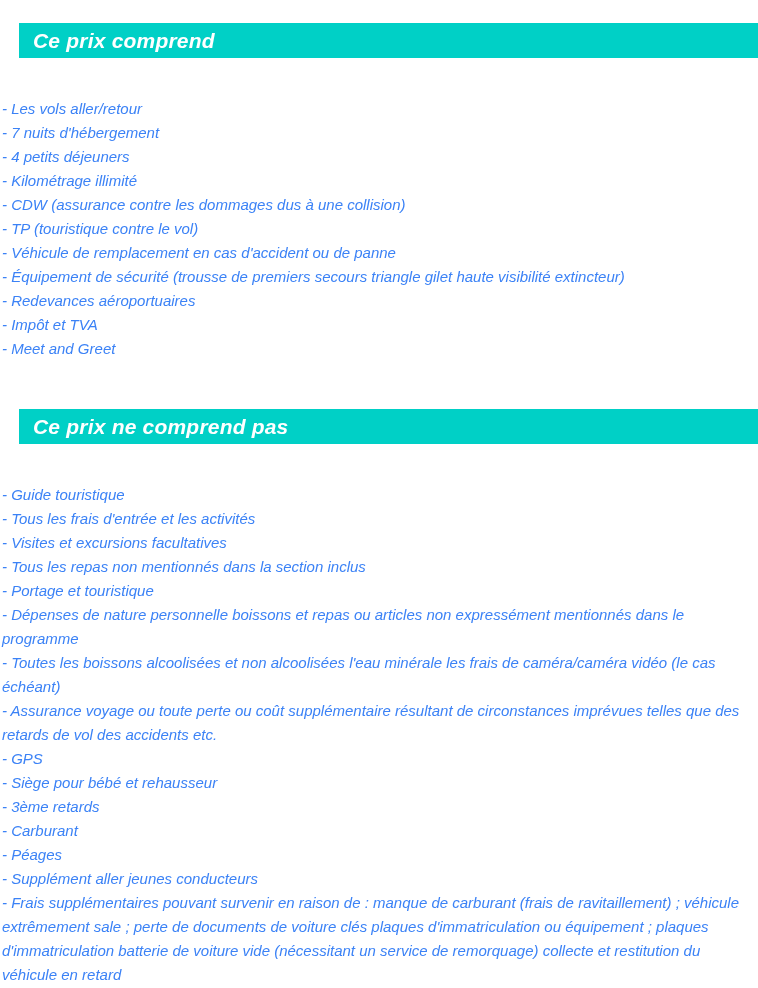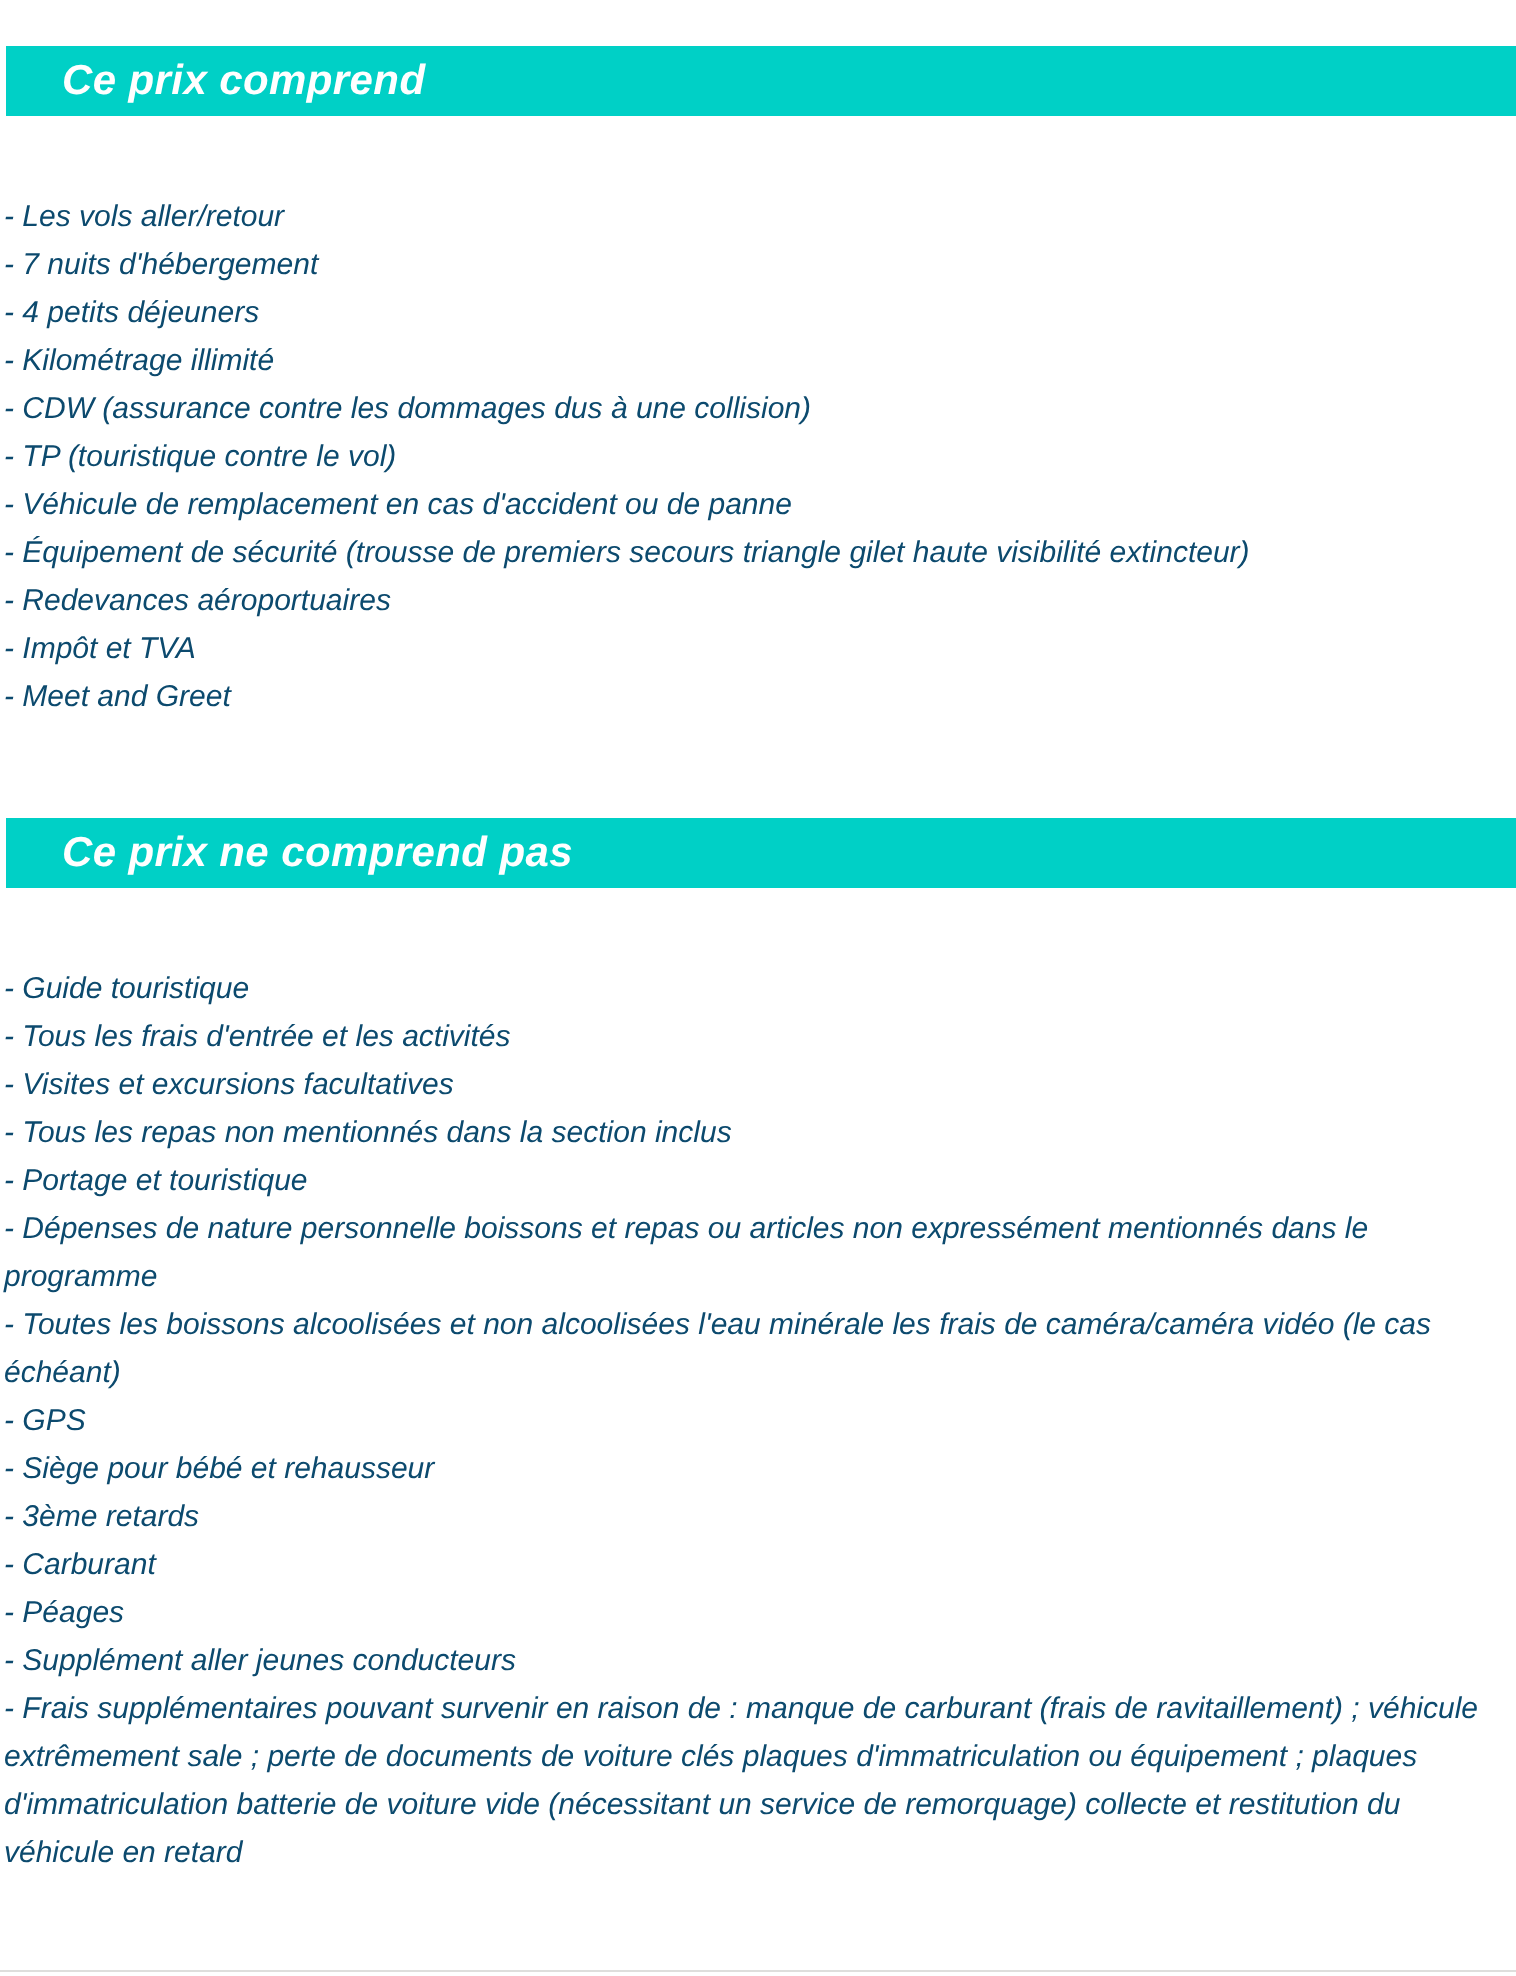--- a/index.html
+++ b/index.html
@@ -20,29 +20,29 @@
     padding-top: 2px;
   }
   .section-banner {
     background: #00d0c6;
     color: #ffffff;
     font-size: 21px;
     font-weight: 700;
     font-style: italic;
     line-height: 35px;
     height: 35px;
-    margin-left: 3px;
-    padding-left: 28px;
+    margin-left: 19px;
+    padding-left: 14px;
     letter-spacing: 0.2px;
   }
   .price-list {
     list-style: none;
     margin: 0;
     padding: 18px 0 0 2px;
-    color: #0c4a6e;
+    color: #3b82f6;
     font-style: italic;
     font-size: 15px;
     line-height: 24px;
   }
   .price-list .list-item {
     margin: 0;
     padding: 0;
   }
   .section {
     margin: 0;
@@ -79,20 +79,21 @@
   <section class="section excluded">
     <h3 class="section-banner">Ce prix ne comprend pas</h3>
     <ul class="price-list">
         <li class="list-item">- Guide touristique</li>
         <li class="list-item">- Tous les frais d'entrée et les activités</li>
         <li class="list-item">- Visites et excursions facultatives</li>
         <li class="list-item">- Tous les repas non mentionnés dans la section inclus</li>
         <li class="list-item">- Portage et touristique</li>
         <li class="list-item">- Dépenses de nature personnelle boissons et repas ou articles non expressément mentionnés dans le programme</li>
         <li class="list-item">- Toutes les boissons alcoolisées et non alcoolisées l'eau minérale les frais de caméra/caméra vidéo (le cas échéant)</li>
+        <li class="list-item">- Assurance voyage ou toute perte ou coût supplémentaire résultant de circonstances imprévues telles que des retards de vol des accidents etc.</li>
         <li class="list-item">- GPS</li>
         <li class="list-item">- Siège pour bébé et rehausseur</li>
         <li class="list-item">- 3ème retards</li>
         <li class="list-item">- Carburant</li>
         <li class="list-item">- Péages</li>
         <li class="list-item">- Supplément aller jeunes conducteurs</li>
         <li class="list-item">- Frais supplémentaires pouvant survenir en raison de : manque de carburant (frais de ravitaillement) ; véhicule extrêmement sale ; perte de documents de voiture clés plaques d'immatriculation ou équipement ; plaques d'immatriculation batterie de voiture vide (nécessitant un service de remorquage) collecte et restitution du véhicule en retard</li>
       </ul>
   </section>
 

